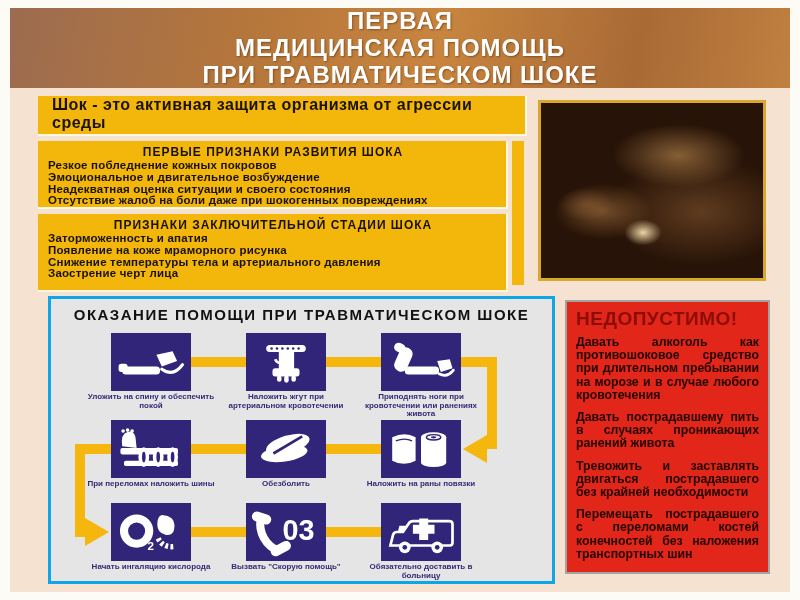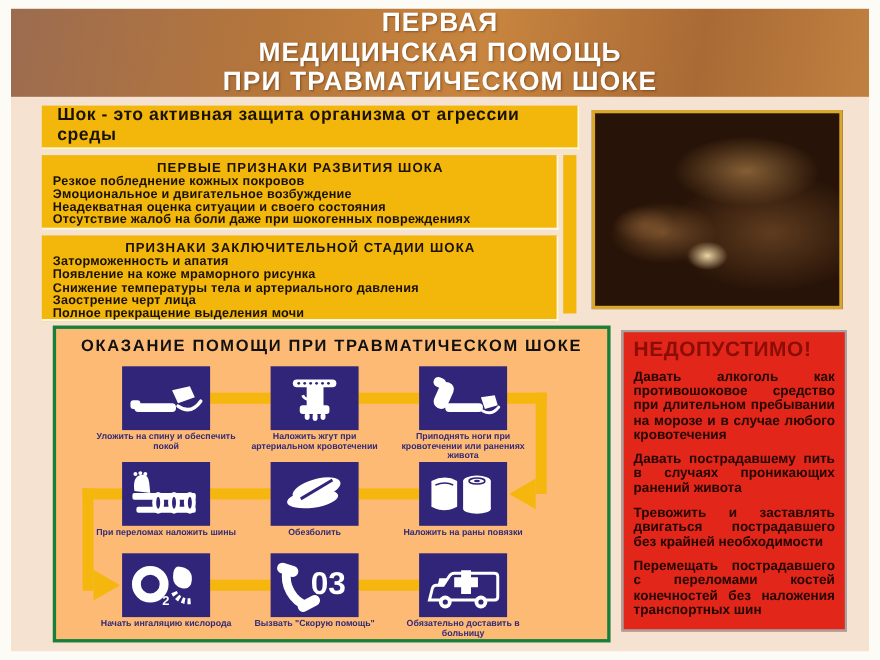--- a/index.html
+++ b/index.html
@@ -39,21 +39,21 @@
       radial-gradient(95px 45px at 62% 30%, rgba(196,146,84,.6), transparent 70%),
       radial-gradient(70px 40px at 28% 62%, rgba(175,122,68,.55), transparent 70%),
       radial-gradient(26px 18px at 46% 74%, rgba(255,232,180,.9), transparent 72%),
       radial-gradient(130px 75px at 72% 62%, rgba(150,100,55,.5), transparent 72%),
       radial-gradient(40px 24px at 20% 58%, rgba(120,80,45,.6), transparent 70%),
       #271307;
   }
   
   .aid{
     position:absolute;left:48px;top:296px;width:507px;height:288px;box-sizing:border-box;
-    background:#fdba74;border:3px solid #15803d;
+    background:#e5e5e5;border:3px solid #0ea5e9;
   }
   .aid-title{position:absolute;left:0;right:0;top:7px;text-align:center;font-size:15px;font-weight:bold;letter-spacing:1.5px;color:#111;}
   .tile{position:absolute;width:80px;height:58px;background:var(--navy);display:flex;align-items:center;justify-content:center;}
   .tile svg{display:block;}
   .cap{position:absolute;width:130px;text-align:center;font-size:8px;line-height:8.6px;font-weight:bold;color:#352a76;}
   .ybar{position:absolute;background:var(--yel);}
   .arr-l{position:absolute;width:0;height:0;border-top:14px solid transparent;border-bottom:14px solid transparent;border-right:24px solid var(--yel);}
   .arr-r{position:absolute;width:0;height:0;border-top:14px solid transparent;border-bottom:14px solid transparent;border-left:24px solid var(--yel);}
   
   .t1{left:60px;top:34px}.t2{left:195px;top:34px}.t3{left:330px;top:34px}
@@ -92,21 +92,20 @@
   <div class="li">Неадекватная оценка ситуации и своего состояния</div>
   <div class="li">Отсутствие жалоб на боли даже при шокогенных повреждениях</div>
 </div>
 
 <div class="ybox box-list box-final">
   <h3>ПРИЗНАКИ ЗАКЛЮЧИТЕЛЬНОЙ СТАДИИ ШОКА</h3>
   <div class="li">Заторможенность и апатия</div>
   <div class="li">Появление на коже мраморного рисунка</div>
   <div class="li">Снижение температуры тела и артериального давления</div>
   <div class="li">Заострение черт лица</div>
-  <div class="li">Полное прекращение выделения мочи</div>
 </div>
 
 <div class="ystrip"></div>
 
 <div class="photo"></div>
 
 <div class="aid">
   <div class="aid-title">ОКАЗАНИЕ ПОМОЩИ ПРИ ТРАВМАТИЧЕСКОМ ШОКЕ</div>
 
   <div class="ybar" style="left:140px;top:58px;width:55px;height:10px"></div>

